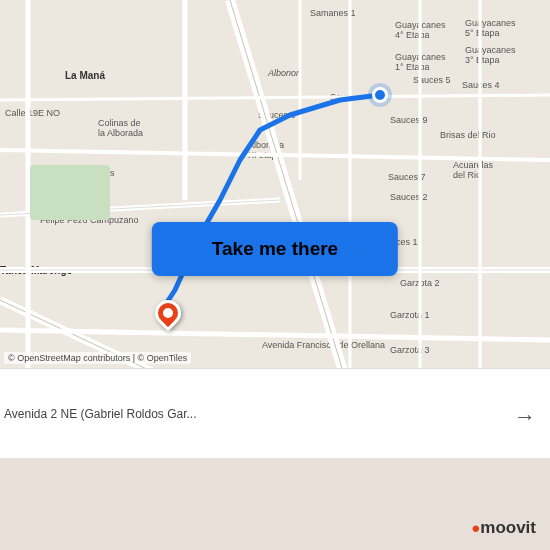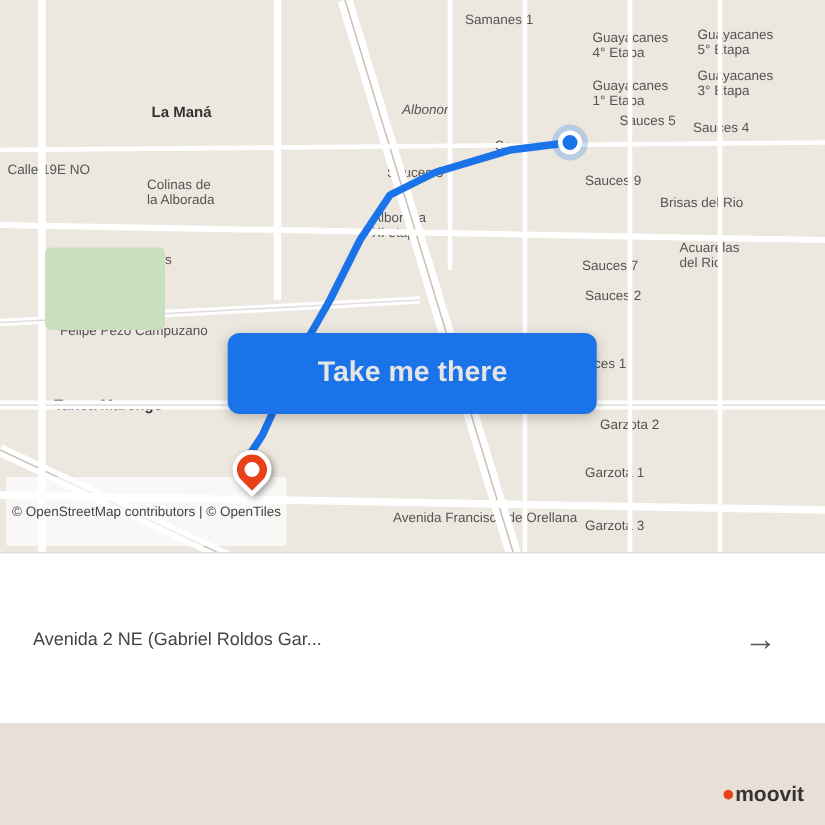--- a/index.html
+++ b/index.html
@@ -16,26 +16,26 @@
     
     .map-bg {
       position: absolute;
       inset: 0;
       background: #ede8df;
     }
 
     
     #bottom-bar {
       width: 550px;
-      height: 114px;
+      height: 90px;
       background: #fff;
       display: flex;
       align-items: center;
       justify-content: space-between;
-      padding: 0 22px;
+      padding: 0 4px;
       border-top: 1px solid #ddd;
     }
 
     .bottom-text {
       font-size: 12px;
       color: #444;
       flex: 1;
     }
     .bottom-text-right {
       font-size: 12px;
@@ -60,41 +60,41 @@
     }
     .moovit-logo span { color: #333; }
 
     
     .take-me-there-btn {
       position: absolute;
       left: 50%;
       top: 222px;
       transform: translateX(-50%);
       background: #1a73e8;
-      color: #e5e5e5;
+      color: #000000;
       font-size: 19px;
       font-weight: bold;
       border: none;
       border-radius: 8px;
       padding: 16px 60px;
       cursor: pointer;
       white-space: nowrap;
       box-shadow: 0 2px 8px rgba(0,0,0,0.25);
       z-index: 100;
     }
 
     
     .osm-attr {
       position: absolute;
       bottom: 4px;
       left: 4px;
       font-size: 9px;
       color: #444;
       background: rgba(255,255,255,0.7);
-      padding: 18px 4px;
+      padding: 1px 4px;
       border-radius: 2px;
       z-index: 50;
     }
 
     
     .marker-red {
       position: absolute;
       width: 26px;
       height: 34px;
       left: 155px;
@@ -136,21 +136,20 @@
 
     
     .map-label {
       position: absolute;
       font-size: 10px;
       color: #333;
       font-weight: bold;
       white-space: nowrap;
       z-index: 20;
       pointer-events: none;
-      margin-left: 36px;
     }
     .map-label-light {
       position: absolute;
       font-size: 9px;
       color: #555;
       white-space: nowrap;
       z-index: 20;
       pointer-events: none;
     }
 
@@ -245,14 +244,14 @@
 
   <div class="osm-attr">© OpenStreetMap contributors | © OpenTiles</div>
 </div>
 
 <div id="bottom-bar">
   <span class="bottom-text">Avenida 2 NE (Gabriel Roldos Gar...</span>
   <span class="bottom-arrow">→</span>
 </div>
 
 <div class="moovit-logo" style="position:fixed;bottom:12px;right:14px;z-index:200;">
-  <span style="color:#e84118;">●</span><span style="color:#333;font-size:14px;">moovit</span>
+  <span style="color:#e84118;">●</span><span style="color:#333;font-size:17px;">moovit</span>
 </div>
 
 </body></html>

